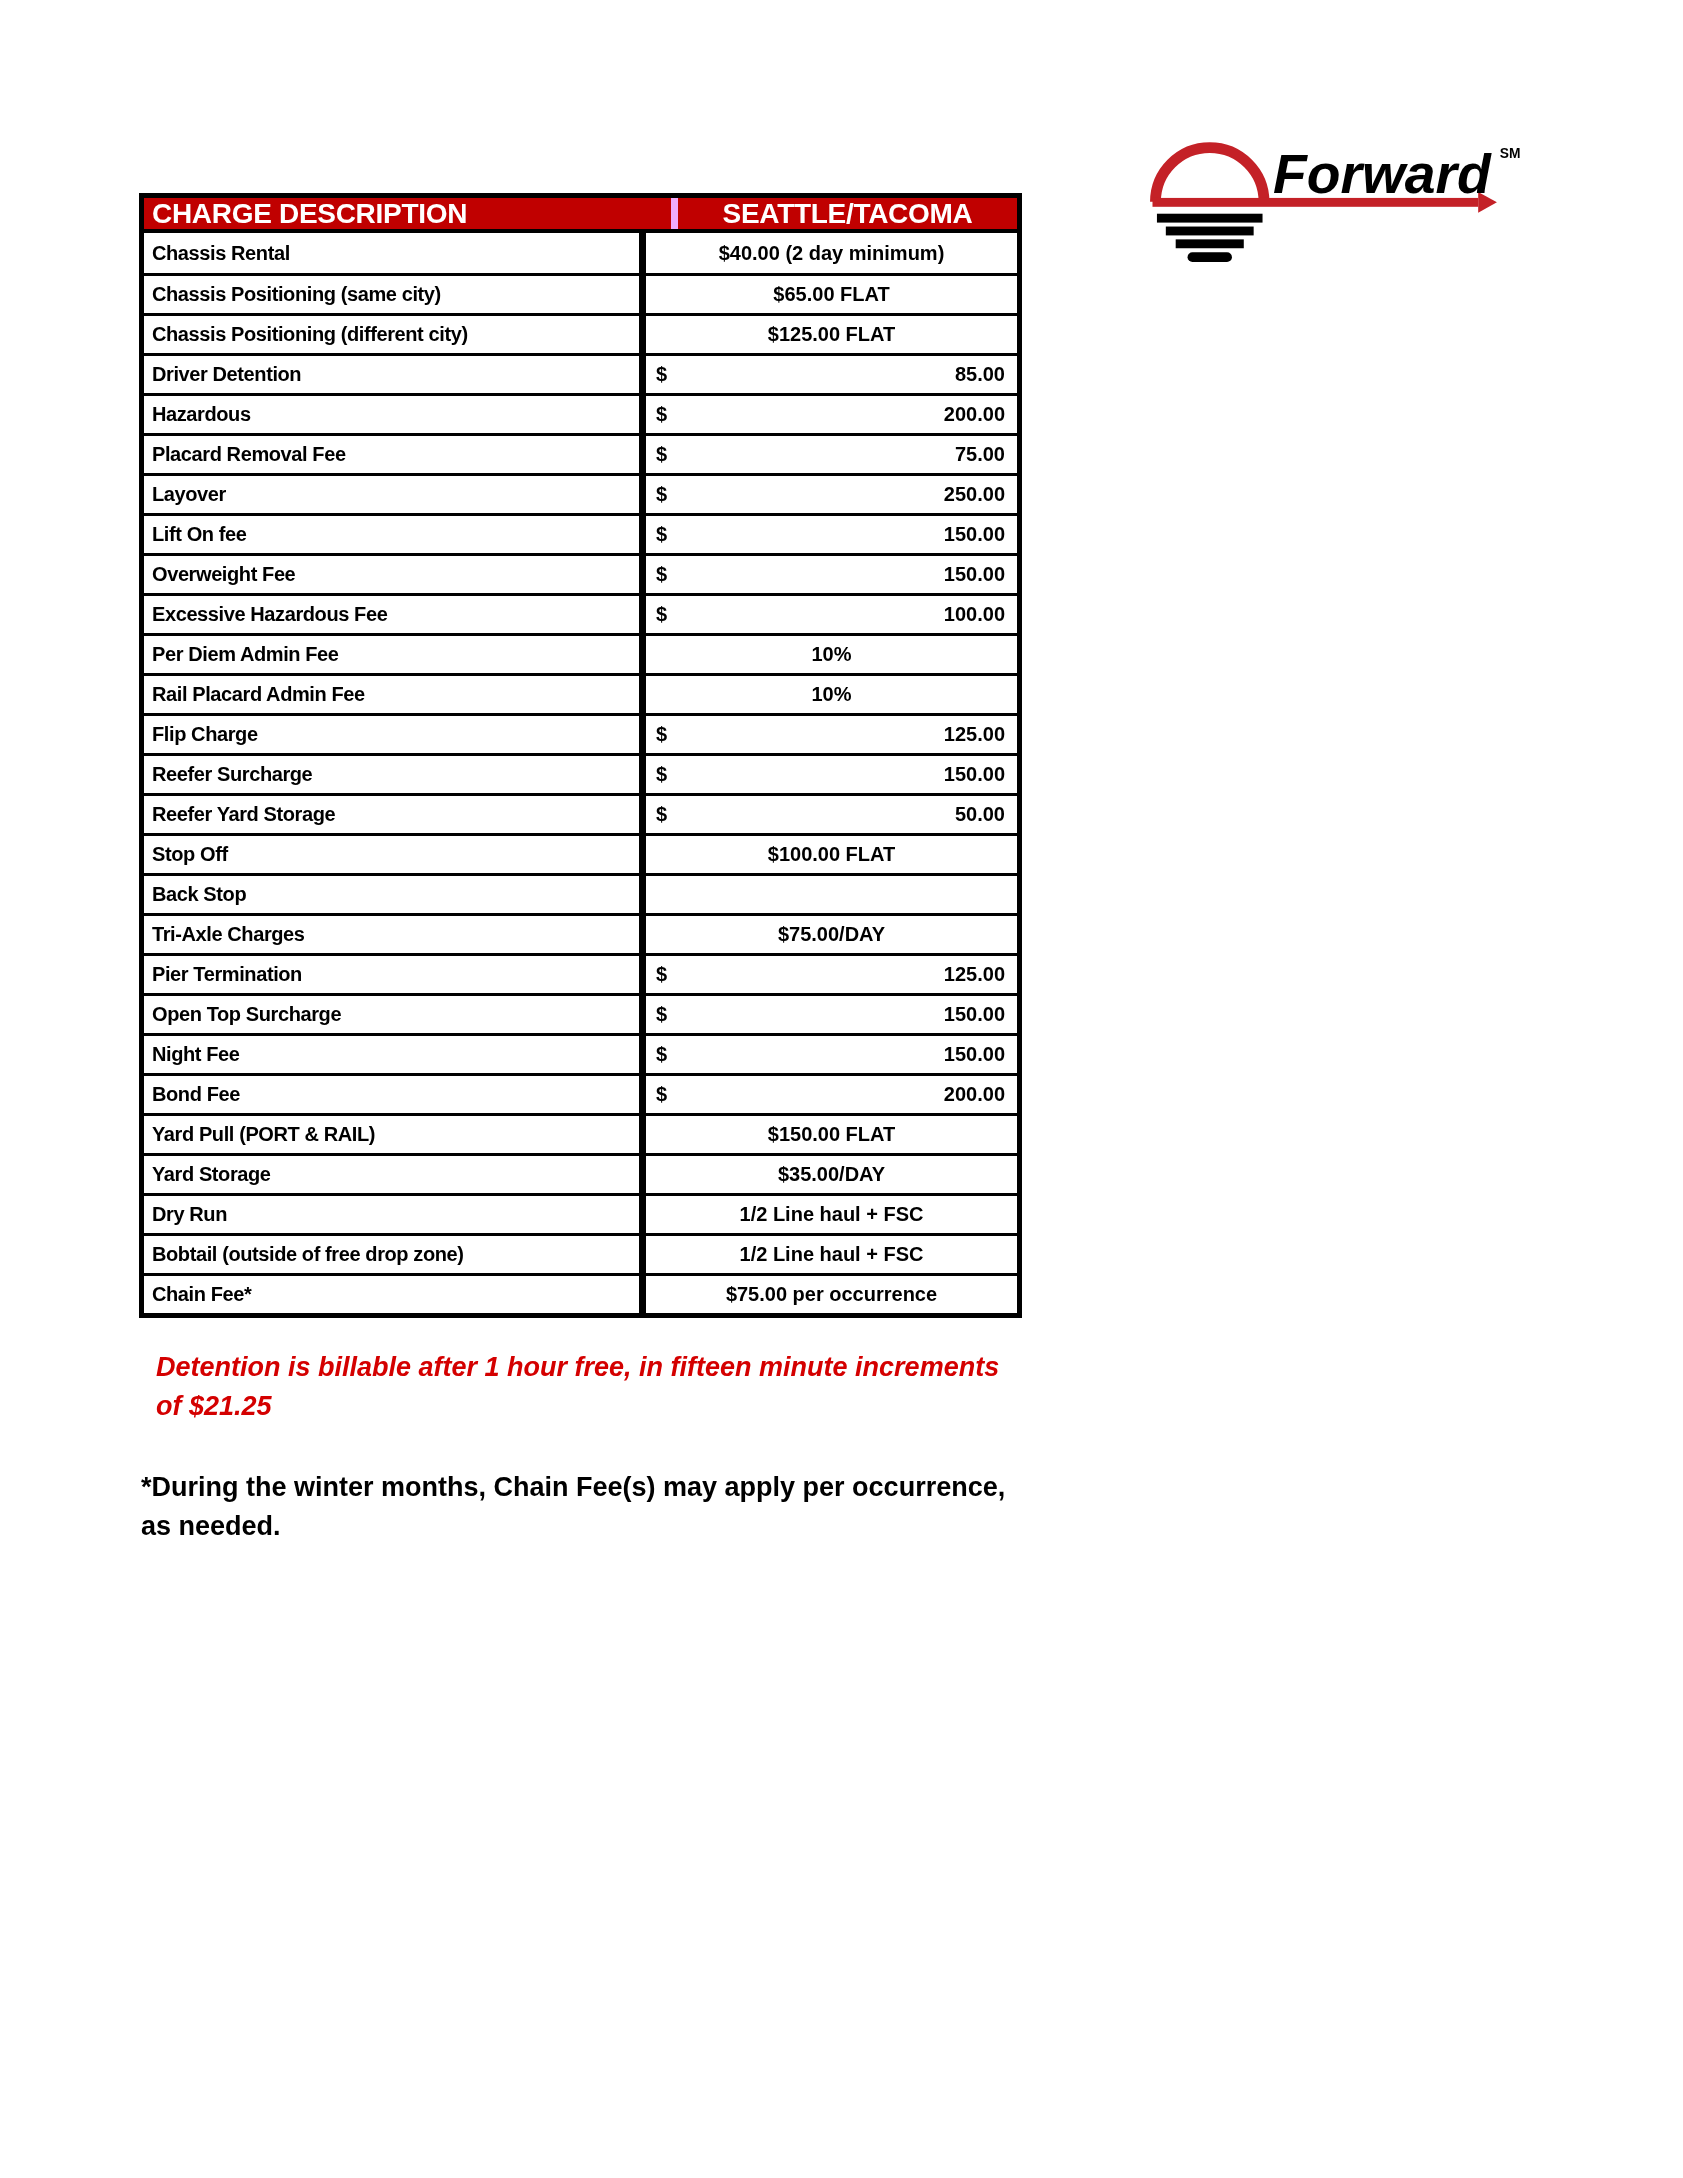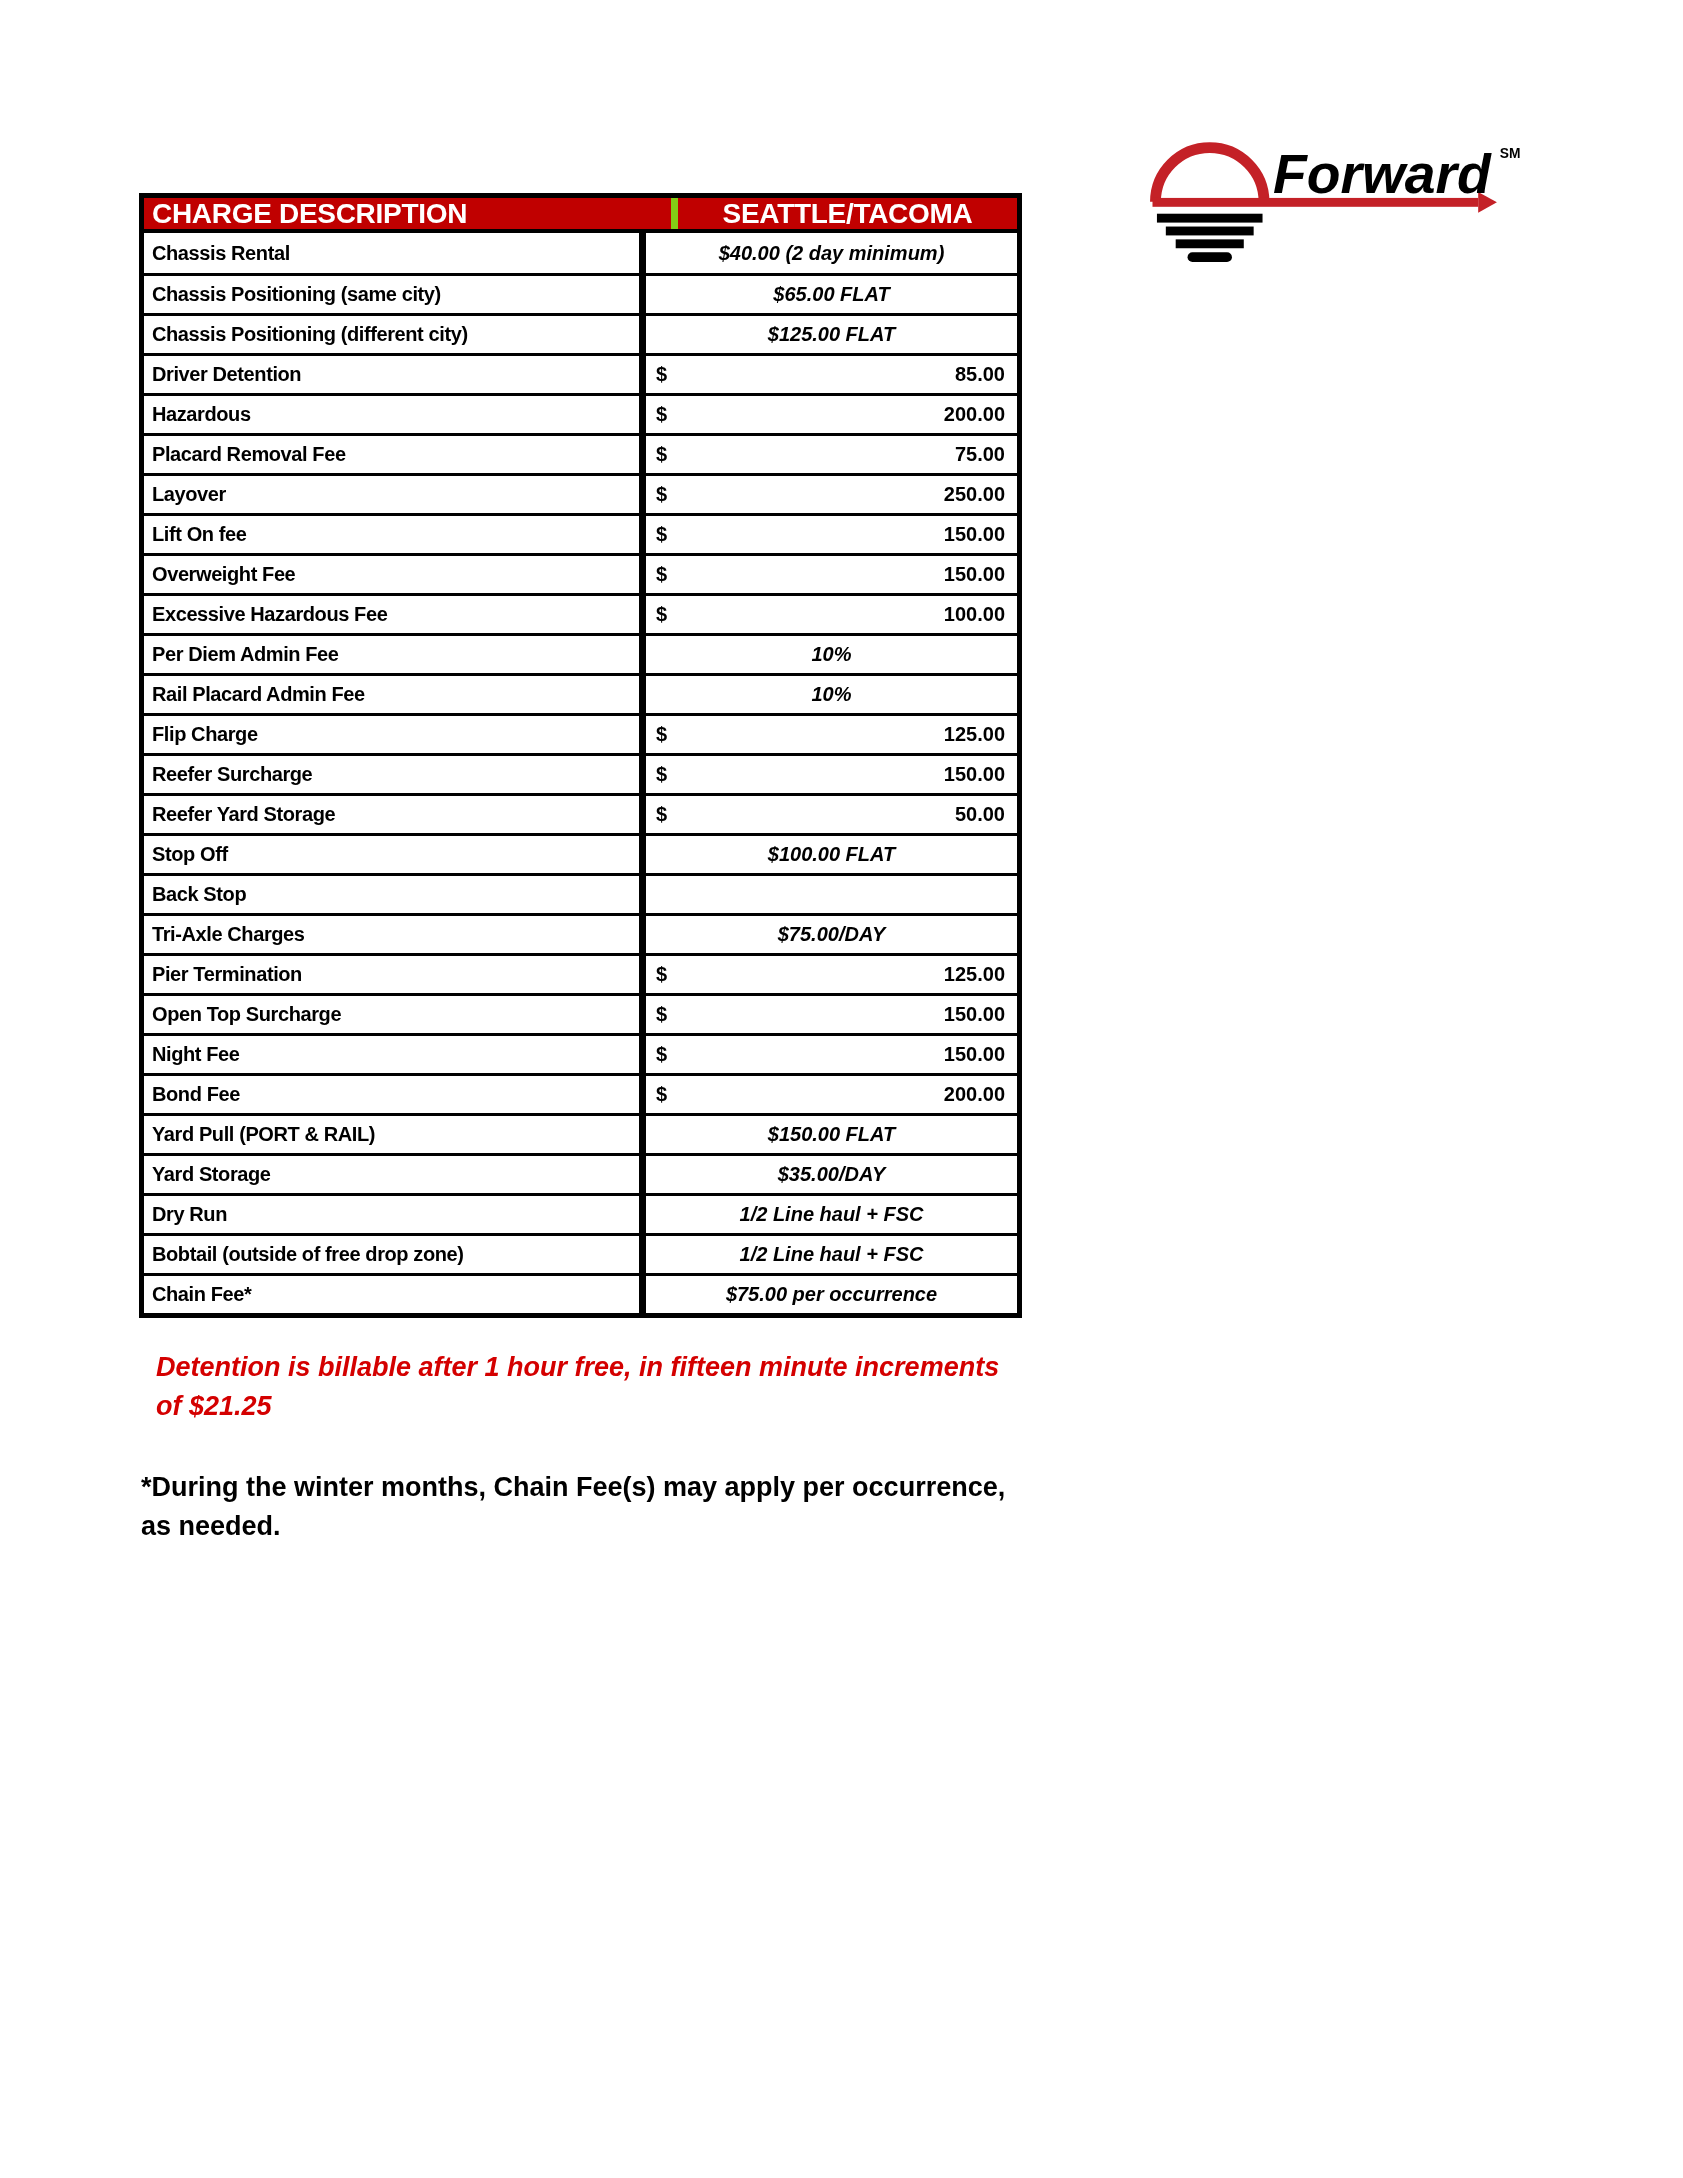--- a/index.html
+++ b/index.html
@@ -16,31 +16,31 @@
   .charge-table {
     position:absolute; left:139px; top:193px; width:883px;
     border:5px solid #000; background:#fff;
   }
   .thead { display:flex; background:#c00000; height:35px; border-bottom:4px solid #000;gap:32px; }
   .th {
     color:#fff; font-weight:bold; font-size:28px; letter-spacing:-0.3px;
     display:flex; align-items:center; white-space:nowrap;
   }
   .th.c1 { flex:0 0 495px; padding-left:8px; }
-  .th.c2 { flex:1; justify-content:center; border-left:7px solid #84cc16; }
+  .th.c2 { flex:1; justify-content:center; border-left:7px solid #f0abfc; }
 
   .row { display:flex; height:40px; }
   .row + .row { border-top:3px solid #000; }
   .cell { display:flex; align-items:center; font-weight:bold; font-size:20px; color:#000; }
   .cell.label {
     flex:0 0 495px; padding-left:8px; white-space:nowrap;
     letter-spacing:-0.4px; overflow:hidden;
   }
   .cell.value { flex:1; border-left:7px solid #000; white-space:nowrap; }
-  .cell.value.center { justify-content:center;font-style:italic; }
+  .cell.value.center { justify-content:center; }
   .cell.value.accounting { justify-content:space-between; padding:0 12px 0 10px; }
 
   
   .note { position:absolute; left:141px; font-weight:bold; font-size:27px; line-height:39px; white-space:nowrap; }
   .note-detention { top:1348px; color:#d40000; font-style:italic;margin-left:15px; }
   .note-chain { top:1468px; color:#000; }
 
   
   .logo { position:absolute; left:1146px; top:117px; width:388px; height:150px; }
 </style>

